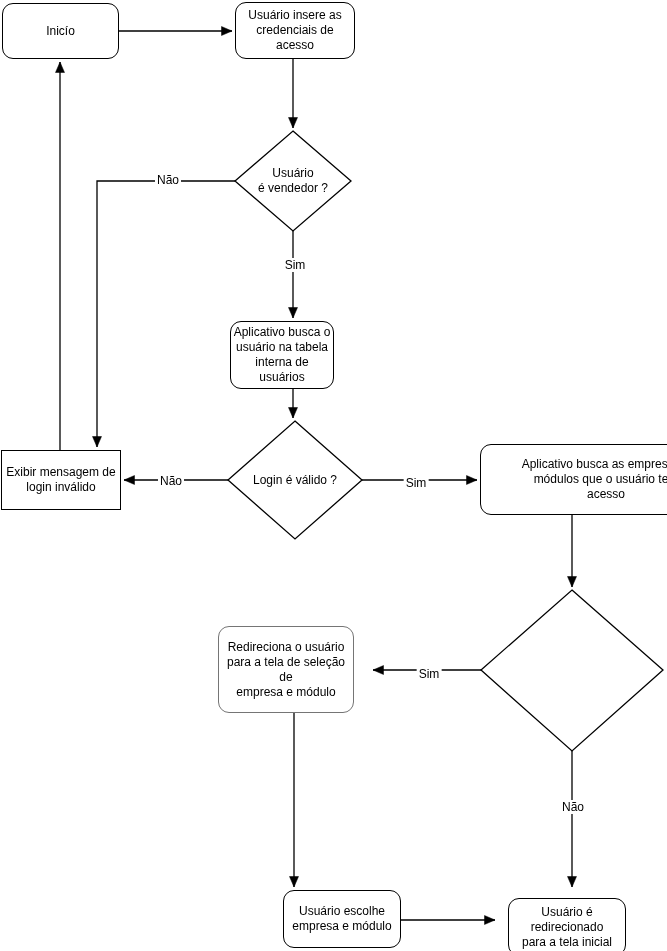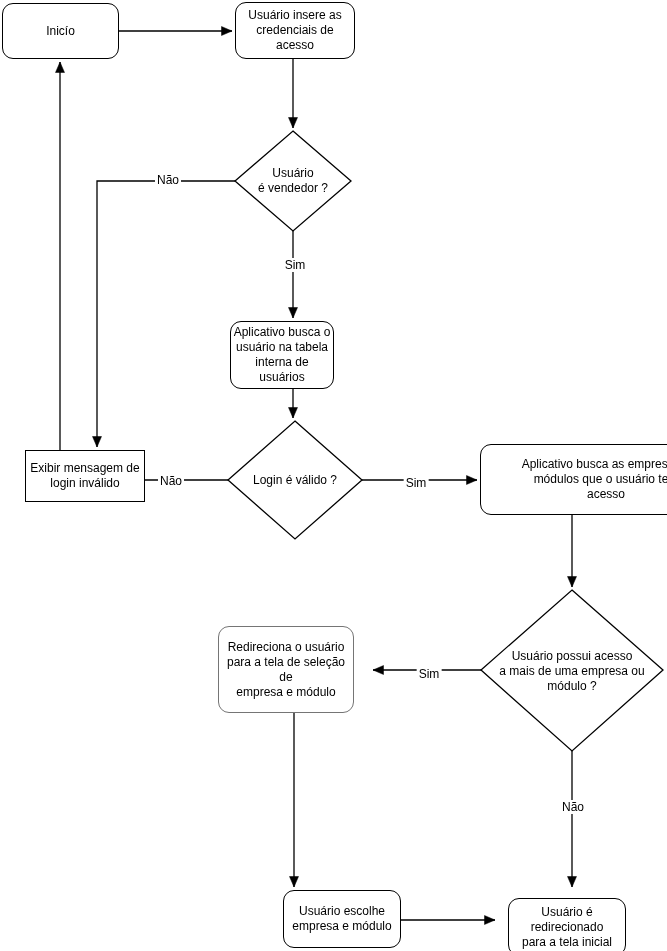--- a/index.html
+++ b/index.html
@@ -104,21 +104,21 @@
   <div class="node rounded" style="left:2px; top:3px; width:117px; height:56px;">Inicío</div>
 
   <div class="node rounded" style="left:235px; top:2px; width:120px; height:57px;">Usuário insere as
 credenciais de
 acesso</div>
 
   <div class="node rounded" style="left:230px; top:321px; width:104px; height:68px;">Aplicativo busca o
 usuário na tabela
 interna de usuários</div>
 
-  <div class="node sharp" style="left:1px; top:450px; width:120px; height:52px; border-width:1.3px;margin-left:24px;">Exibir mensagem de
+  <div class="node sharp" style="left:1px; top:450px; width:120px; height:60px; border-width:1.3px;">Exibir mensagem de
 login inválido</div>
 
   <div class="node rounded" style="left:480px; top:444px; width:220px; height:71px;padding-left:34px;">Aplicativo busca as empresas e
 módulos que o usuário tem
 acesso</div>
 
   <div class="node rounded" style="left:218px; top:626px; width:136px; height:87px; border-color:#757575;">Redireciona o usuário
 para a tela de seleção de
 empresa e módulo</div>
 
@@ -126,23 +126,20 @@
 empresa e módulo</div>
 
   <div class="node rounded" style="left:508px; top:890px; width:118px; height:58px;margin-top:8px;">Usuário é redirecionado
 para a tela inicial</div>
 
   <div class="diamond-label" style="left:293px; top:181px; width:100px;">Usuário
 é vendedor ?</div>
 
   <div class="diamond-label" style="left:295px; top:480px; width:120px;">Login é válido ?</div>
 
-  <div class="diamond-label" style="left:572px; top:671px; width:175px;">Usuário possui acesso
-a mais de uma empresa ou
-módulo ?</div>
 
   <div class="edge-label" style="left:168px; top:180px;">Não</div>
 
   <div class="edge-label" style="left:295px; top:265px;">Sim</div>
 
   <div class="edge-label" style="left:171px; top:481px;">Não</div>
 
   <div class="edge-label" style="left:416px; top:483px;">Sim</div>
 
   <div class="edge-label" style="left:429px; top:674px;">Sim</div>

